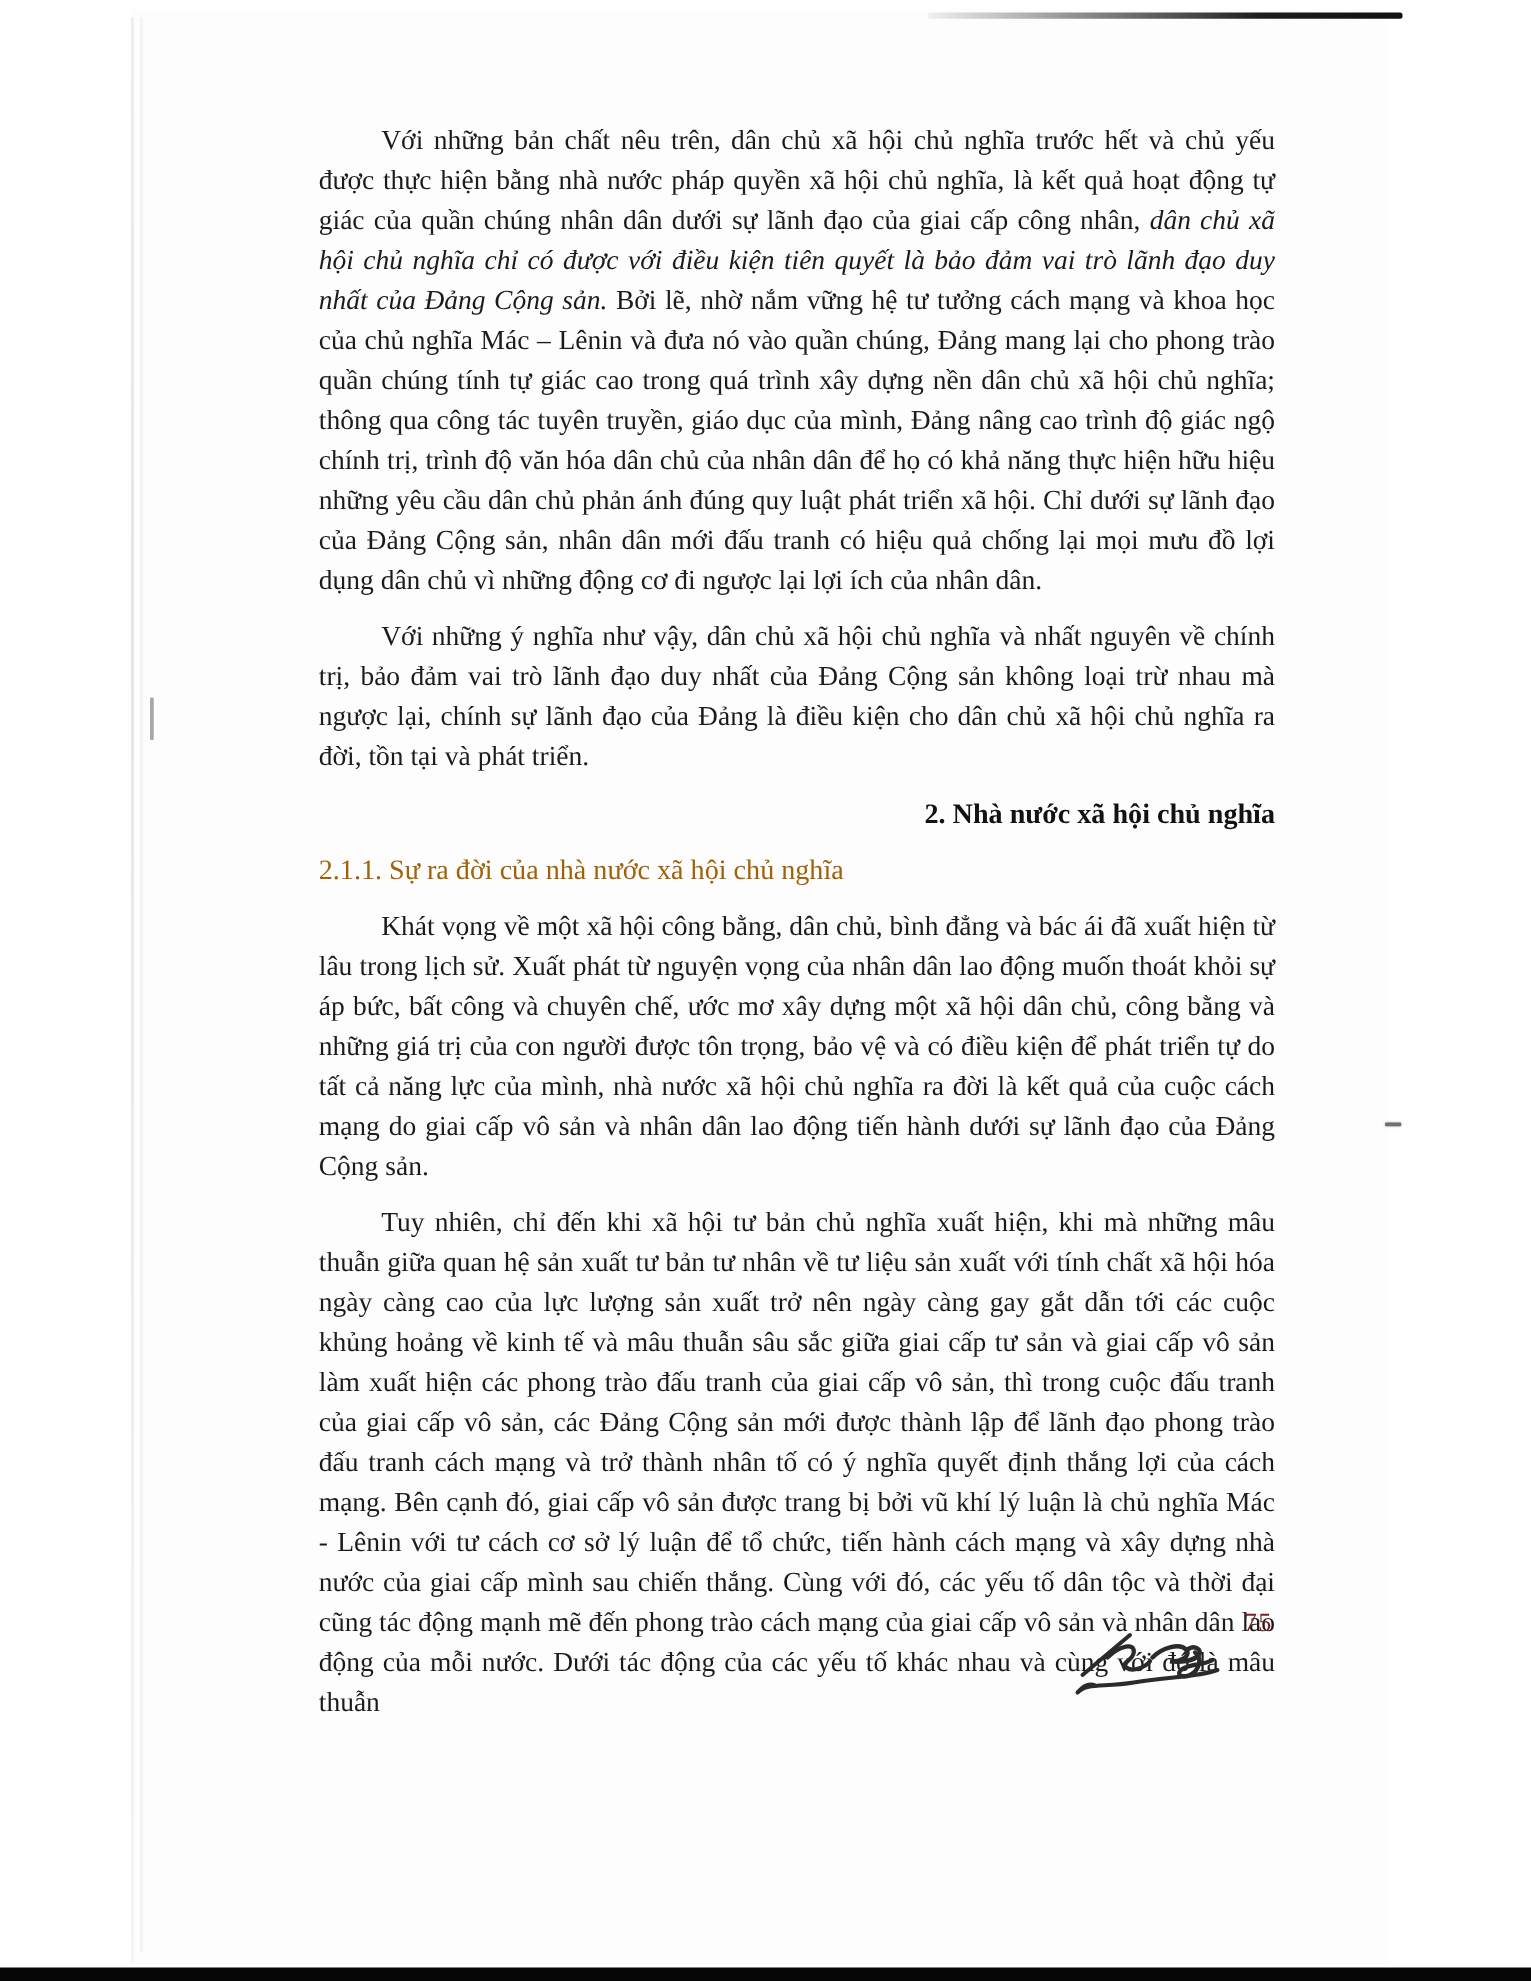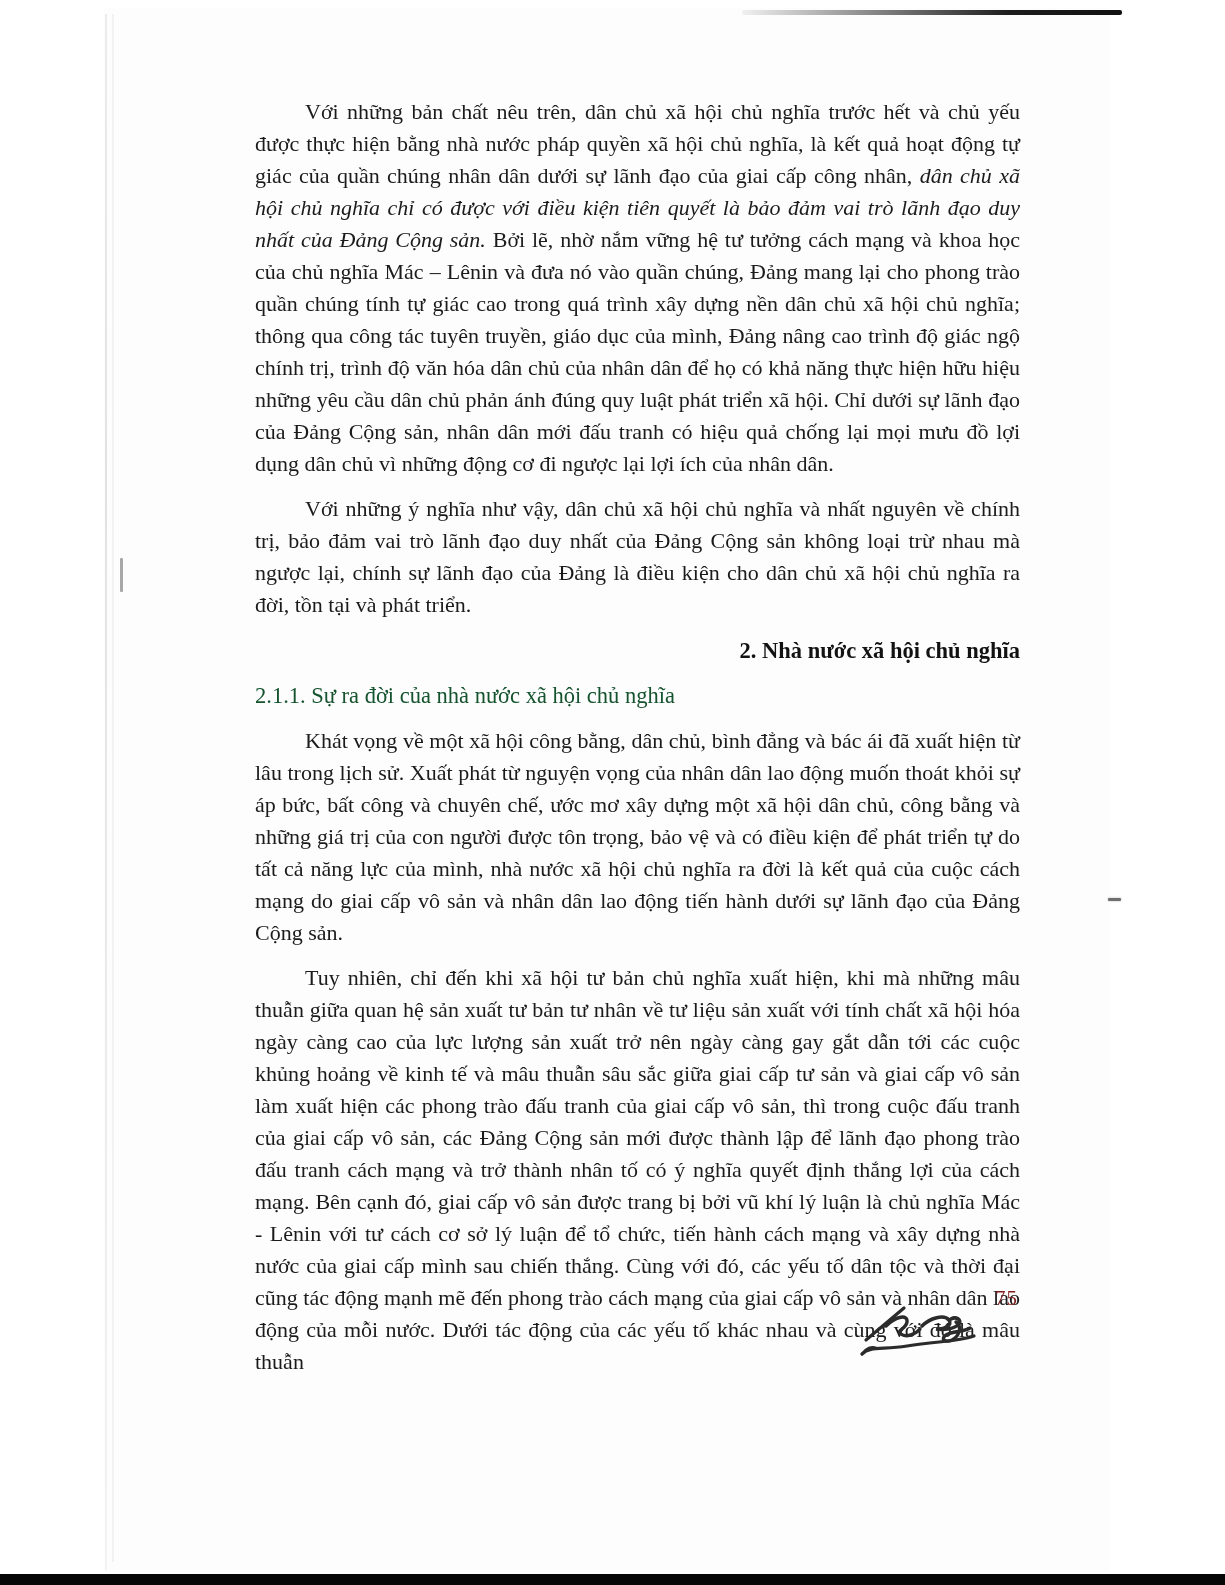--- a/index.html
+++ b/index.html
@@ -98,21 +98,21 @@
     text-align: right;
   }
   .h-italic {
     font-style: italic;
     color: #161616;
     font-size: 22.5px;
     margin: 0 0 13px 0;
     text-align: left;
   }
   .h-plain {
-    color: #14532d;
+    color: #a16207;
     font-size: 22.5px;
     margin: 0 0 13px 0;
     text-align: left;
   }
   .italic-run {
     font-style: italic;
   }
   .page-number {
     position: absolute;
     left: 995px;

